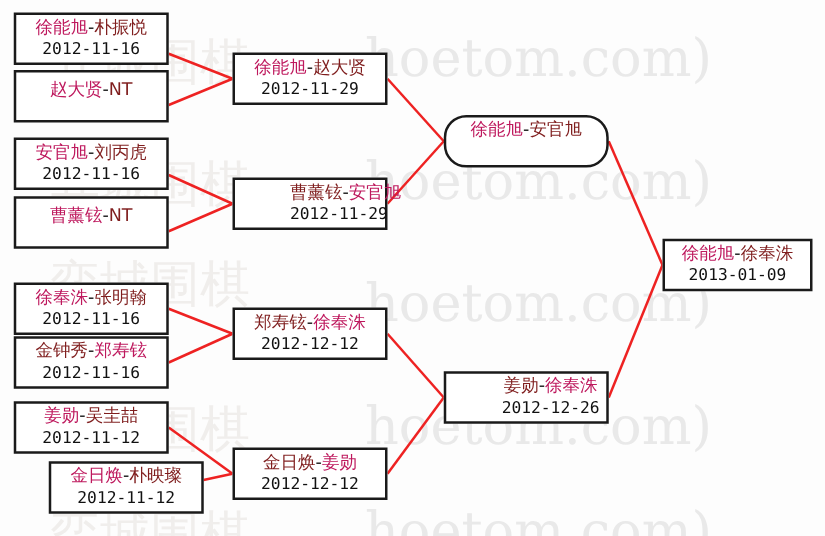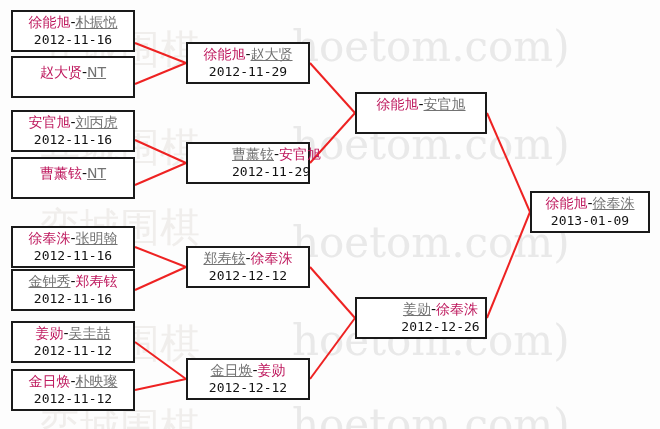--- a/index.html
+++ b/index.html
@@ -35,21 +35,21 @@
     margin-top:2px;
   }
   .node .date{
     font-size:13px;
     font-family:"DejaVu Sans Mono","Liberation Mono",monospace;
     color:#111;
     letter-spacing:0px;
     white-space:nowrap;
   }
   .win{color:#be185d;}
-  .lose{color:#737373;text-decoration:underline;}
+  .lose{color:#7f1d1d;}
   .sep{color:#111111;}
   .r1{width:124px;height:42px;left:11px;}
   .r2{width:124px;height:42px;left:186px;}
   .r3{width:132px;height:42px;left:355px;}
   .r4{width:120px;height:42px;left:530px;}
   .single .players{margin-top:6px;}
 </style>
 </head>
 <body>
 
@@ -115,21 +115,21 @@
   <div class="node r1" style="top:269px;">
     <div class="players"><span class="lose">金钟秀</span><span class="sep">-</span><span class="win">郑寿铉</span></div>
     <div class="date">2012-11-16</div>
   </div>
 
   <div class="node r1" style="top:321px;">
     <div class="players"><span class="win">姜勋</span><span class="sep">-</span><span class="lose">吴圭喆</span></div>
     <div class="date">2012-11-12</div>
   </div>
 
-  <div class="node r1" style="top:369px;">
+  <div class="node r1" style="top:369px;margin-left:28px;">
     <div class="players"><span class="win">金日焕</span><span class="sep">-</span><span class="lose">朴映璨</span></div>
     <div class="date">2012-11-12</div>
   </div>
 
   <div class="node r2" style="top:42px;">
     <div class="players"><span class="win">徐能旭</span><span class="sep">-</span><span class="lose">赵大贤</span></div>
     <div class="date">2012-11-29</div>
   </div>
 
   <div class="node r2" style="top:142px;padding-left:44px;">
@@ -140,21 +140,21 @@
   <div class="node r2" style="top:246px;">
     <div class="players"><span class="lose">郑寿铉</span><span class="sep">-</span><span class="win">徐奉洙</span></div>
     <div class="date">2012-12-12</div>
   </div>
 
   <div class="node r2" style="top:358px;">
     <div class="players"><span class="lose">金日焕</span><span class="sep">-</span><span class="win">姜勋</span></div>
     <div class="date">2012-12-12</div>
   </div>
 
-  <div class="node r3" style="top:92px;">
+  <div class="node r3" style="top:92px;border-radius:18px;">
     <div class="players"><span class="win">徐能旭</span><span class="sep">-</span><span class="lose">安官旭</span></div>
   </div>
 
   <div class="node r3" style="top:297px;padding-left:39px;">
     <div class="players"><span class="lose">姜勋</span><span class="sep">-</span><span class="win">徐奉洙</span></div>
     <div class="date">2012-12-26</div>
   </div>
 
   <div class="node r4" style="top:191px;">
     <div class="players"><span class="win">徐能旭</span><span class="sep">-</span><span class="lose">徐奉洙</span></div>

